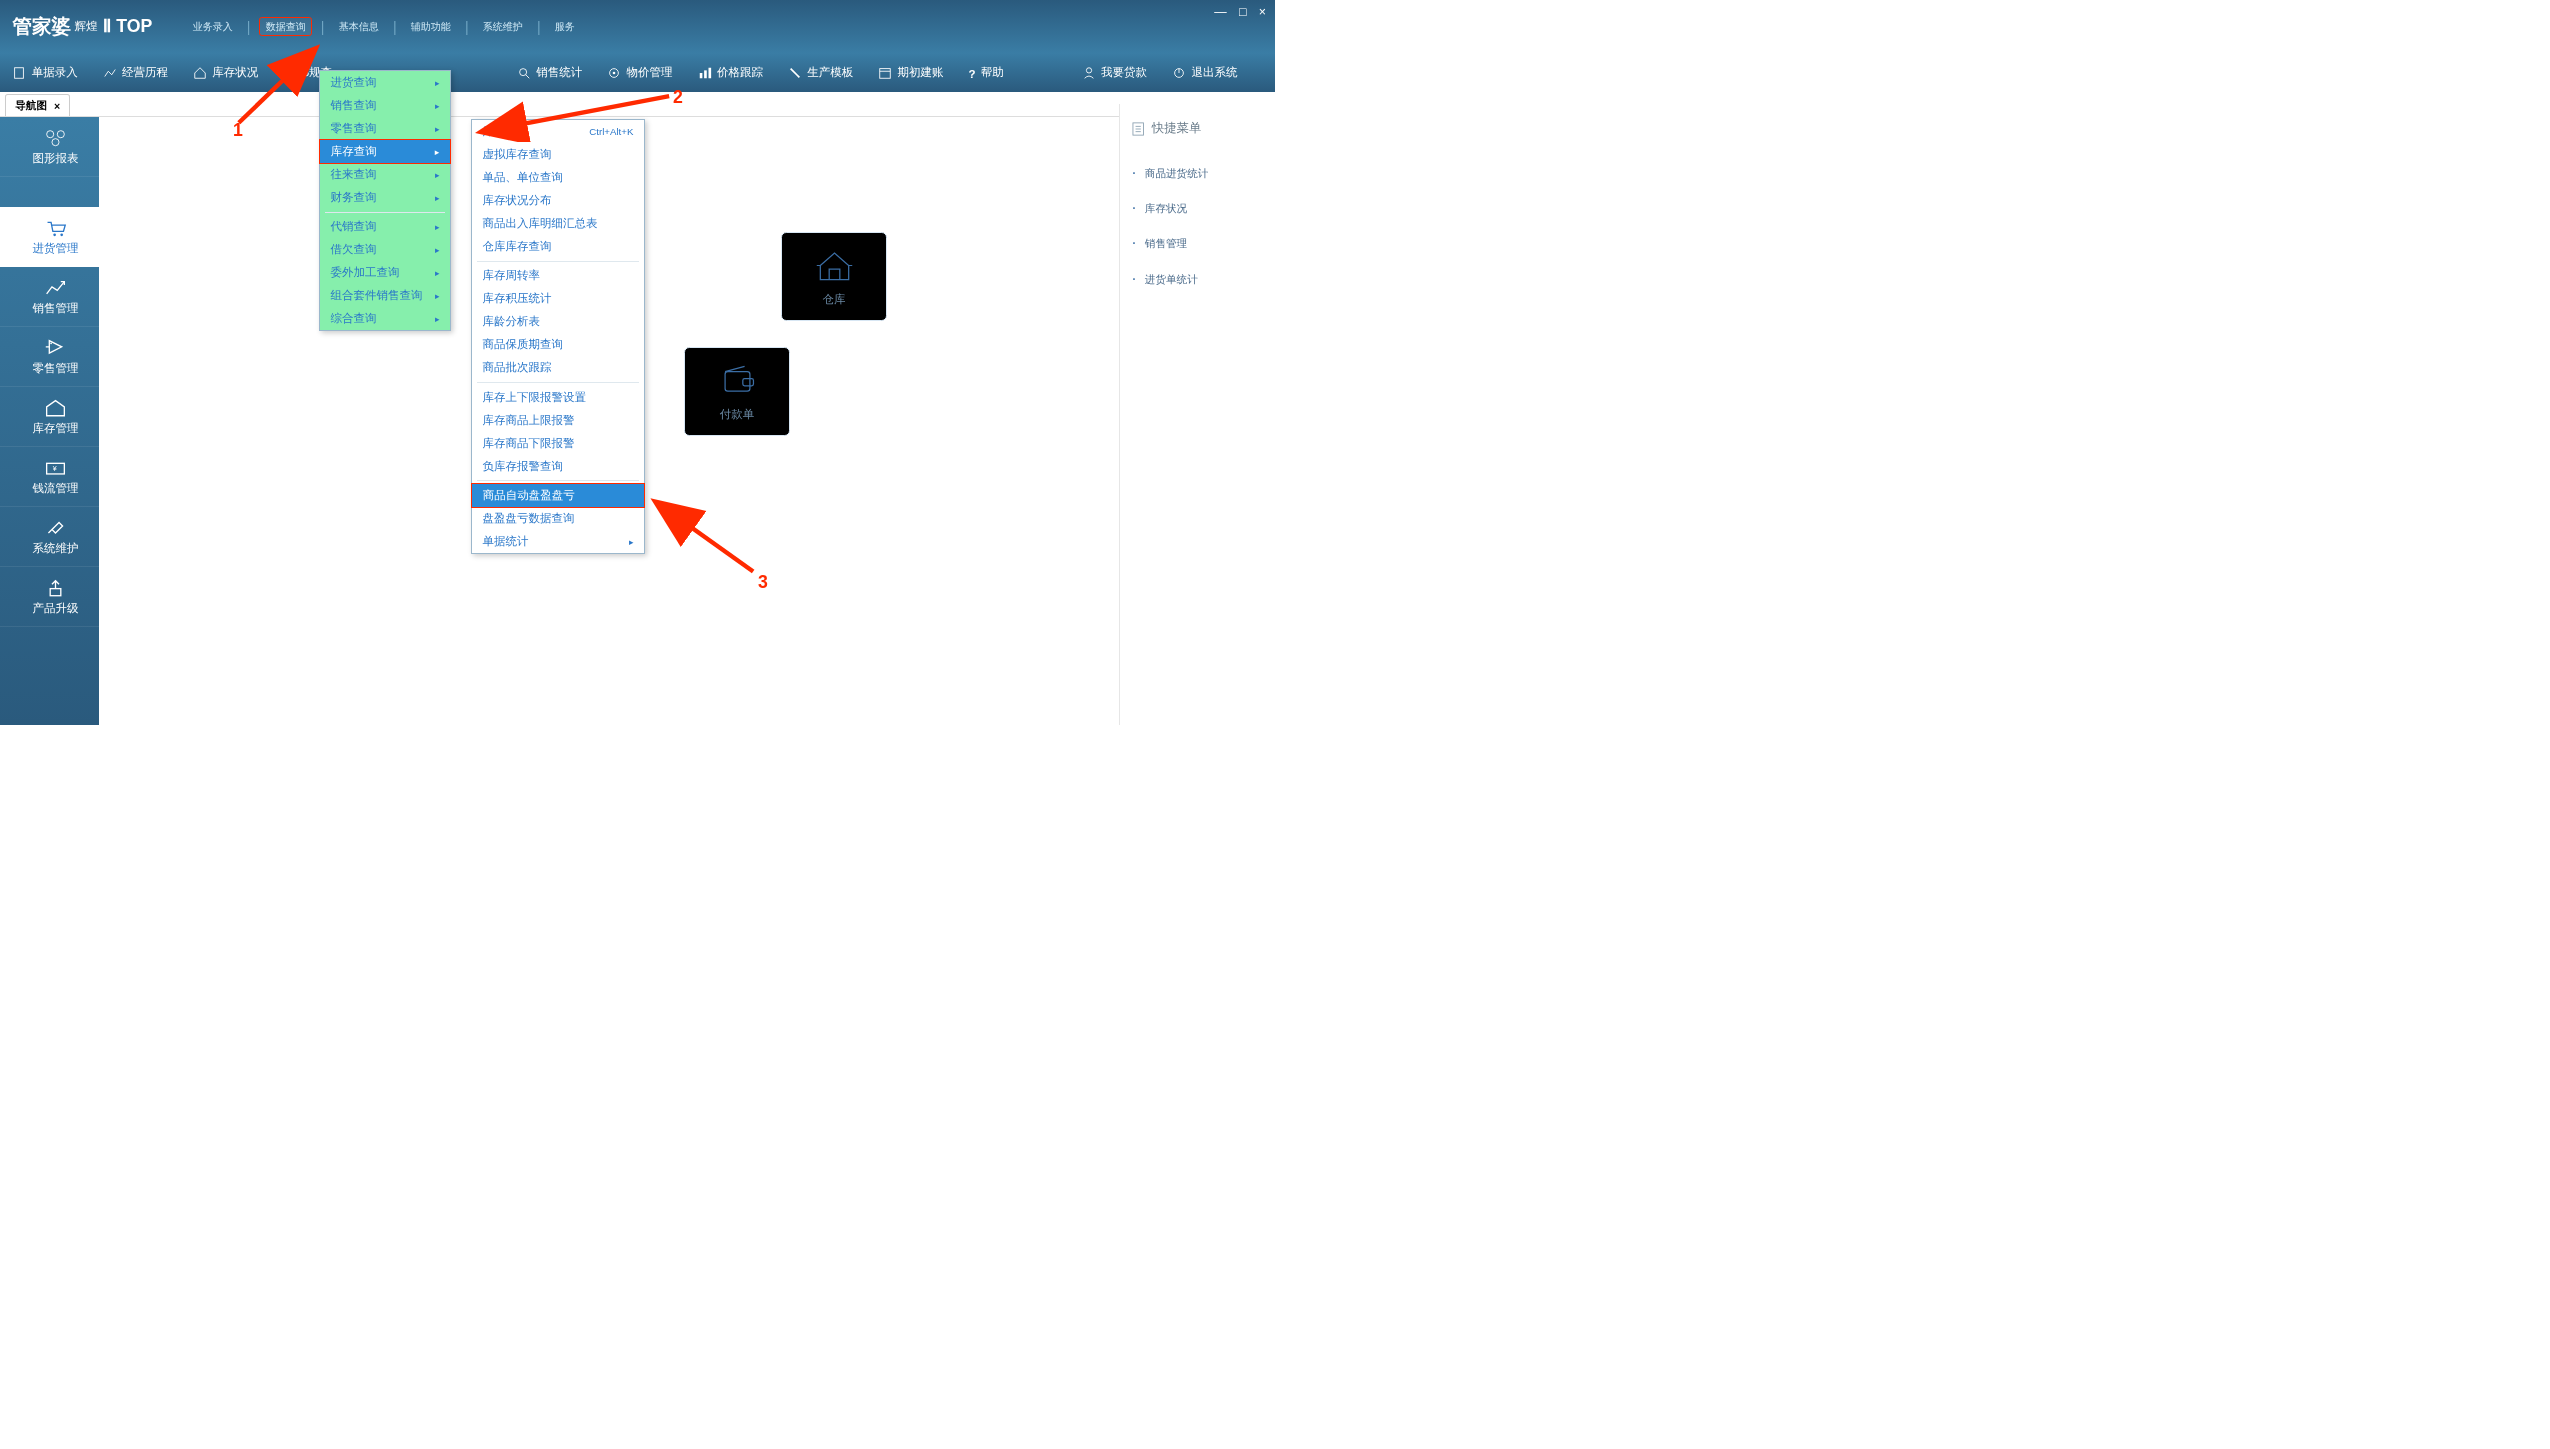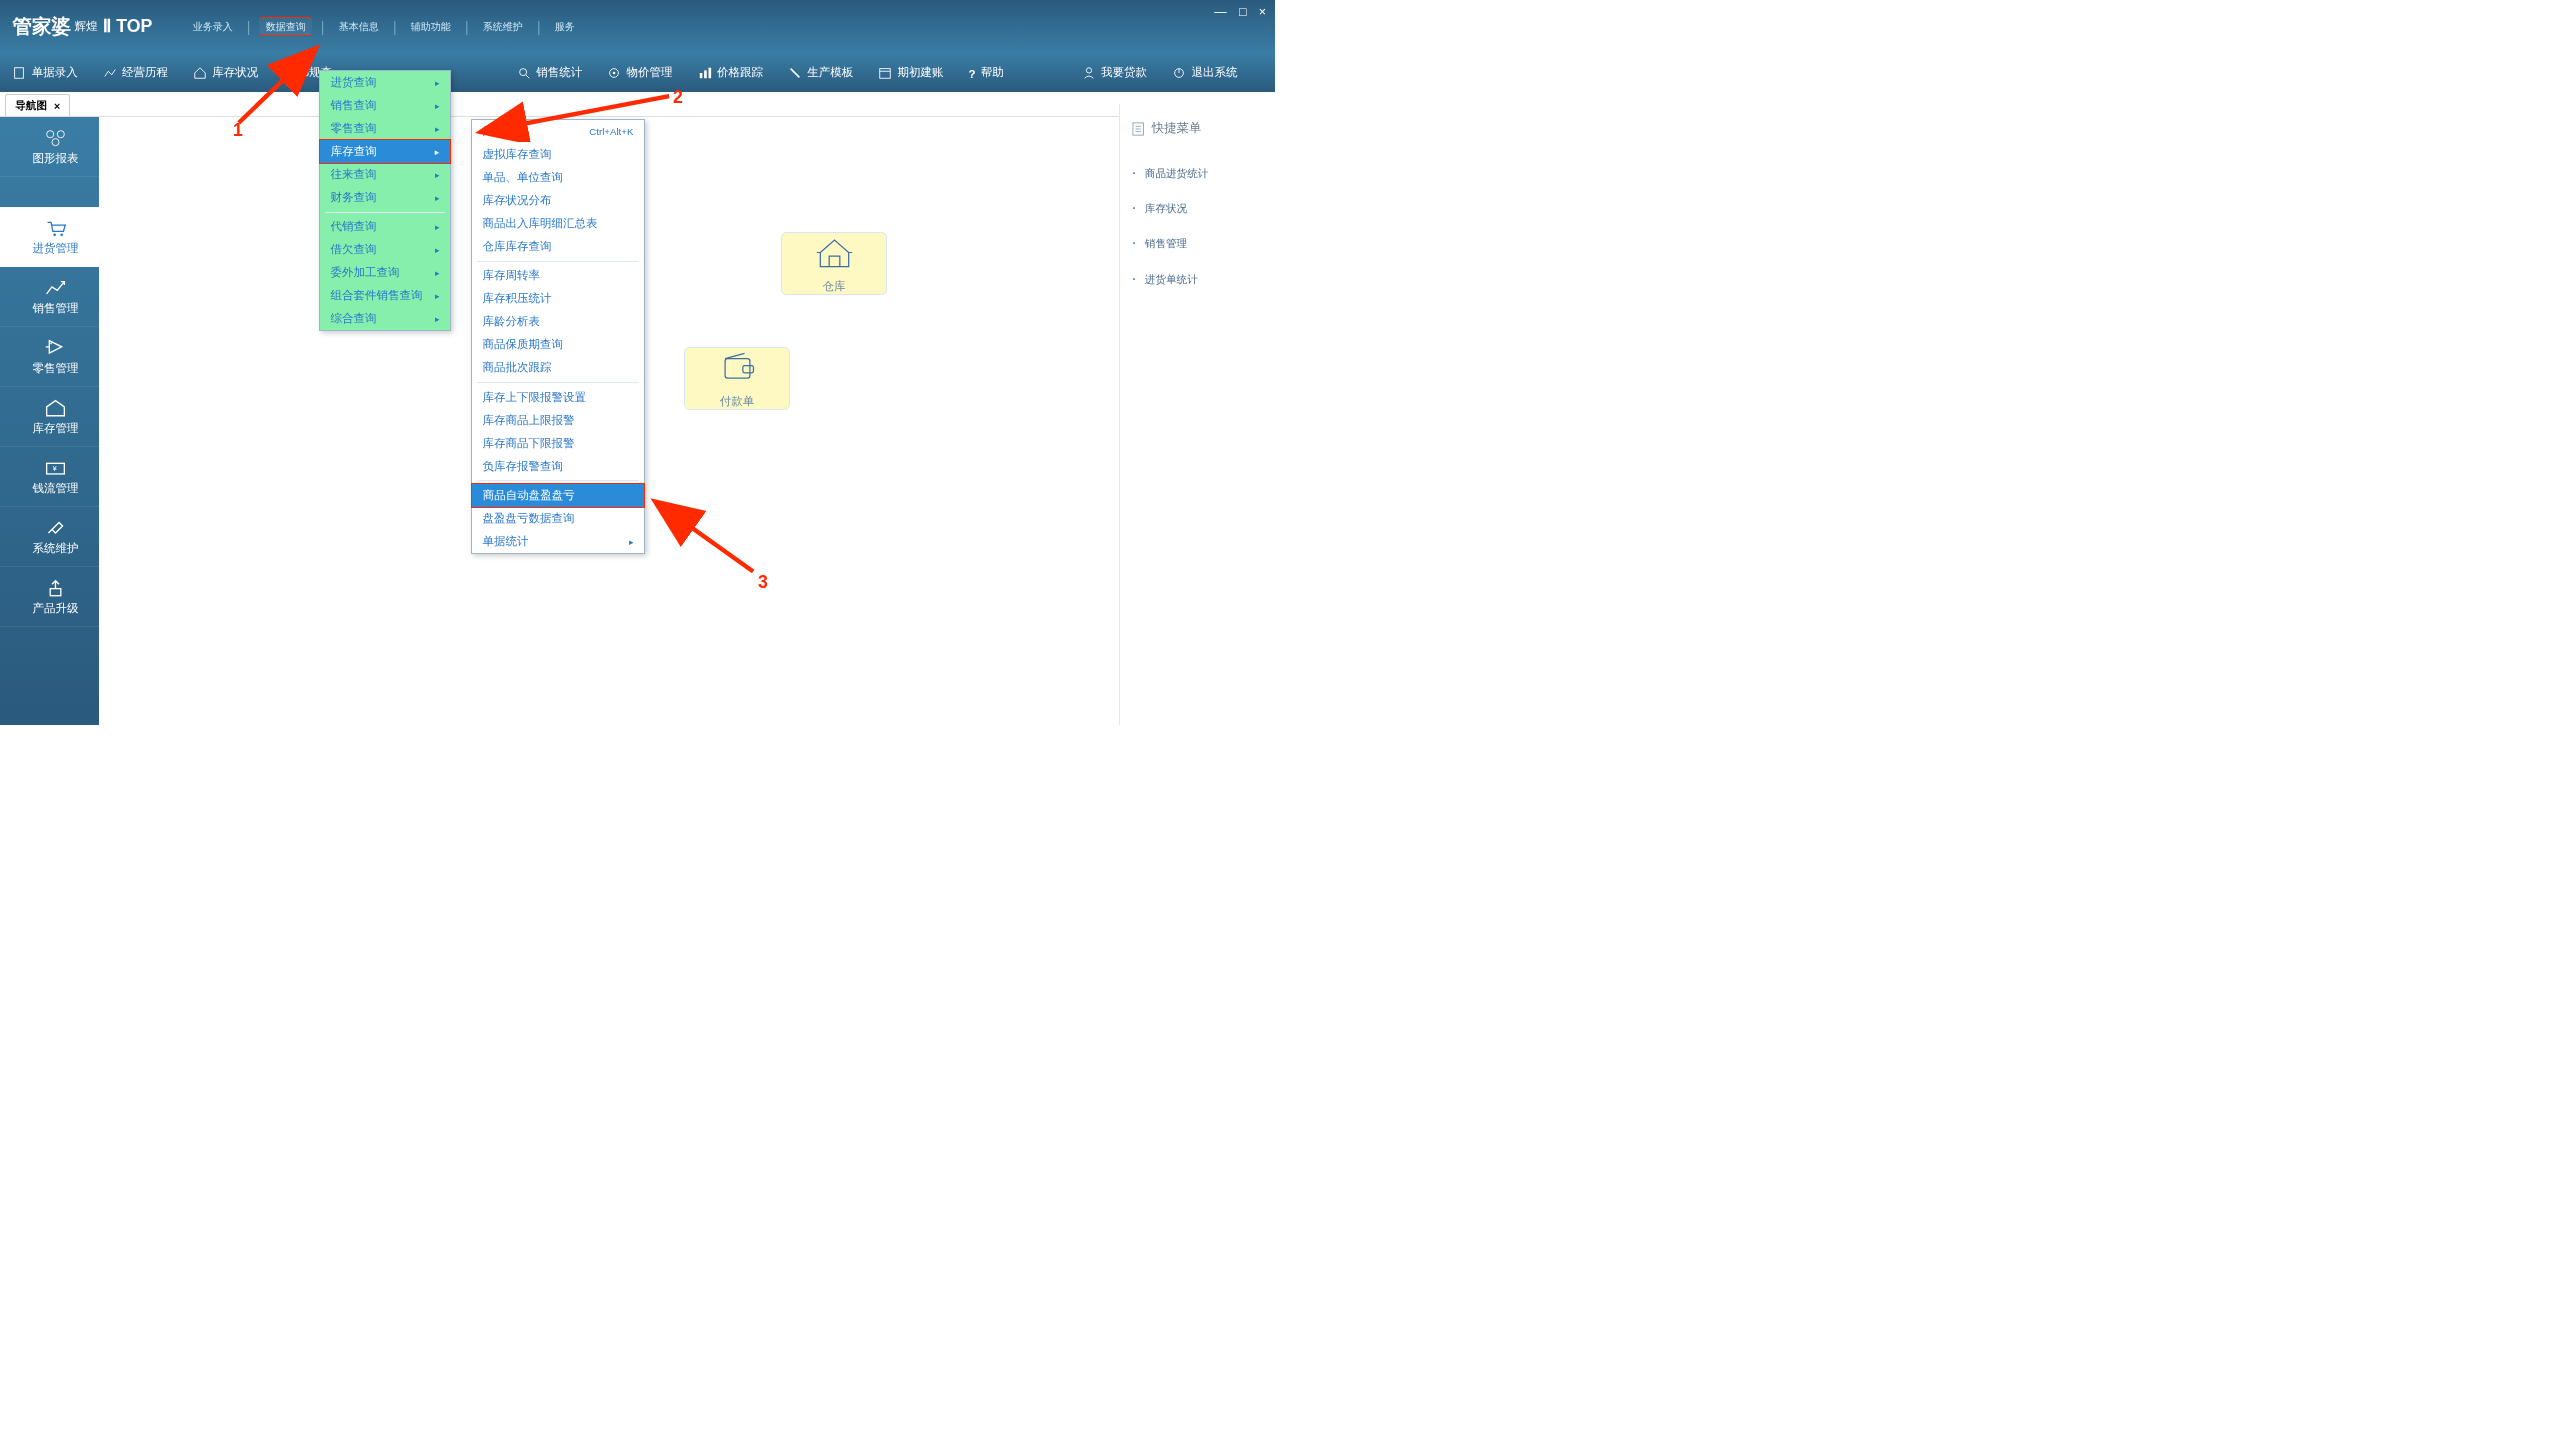--- a/index.html
+++ b/index.html
@@ -31,21 +31,21 @@
 .main { position: absolute; top: 117px; left: 0; right: 0; bottom: 0; display: flex; }
 
 
 .sidebar { width: 99px; background: linear-gradient(to bottom, #3a7da5 0%, #2a5a7d 100%); display: flex; flex-direction: column; }
 .side-item { height: 60px; color: #fff; display: flex; flex-direction: column; align-items: center; justify-content: center; gap: 3.5px; font-size: 11.5px; cursor: pointer; border-bottom: 0.9px solid rgba(255,255,255,0.08); padding-left: 12px; }
 .side-item.active { background: #fff; color: #2a77c9; margin-top: 30px; }
 .side-icon { width: 23px; height: 19.5px; }
 
 
 .content { flex: 1; position: relative; background: #fff; }
-.nav-card { position: absolute; width: 106px; height: 63px; border: 0.9px solid #d7e6f3; border-radius: 5.3px; display: flex; flex-direction: column; align-items: center; justify-content: center; gap: 7px; color: #3b6ea5; background: #fef9c3; cursor: pointer; }
+.nav-card { position: absolute; width: 106px; height: 89px; border: 0.9px solid #d7e6f3; border-radius: 5.3px; display: flex; flex-direction: column; align-items: center; justify-content: center; gap: 7px; color: #3b6ea5; background: #000000; cursor: pointer; }
 .nav-card svg { width: 39px; height: 39px; stroke: #3b6ea5; fill: none; stroke-width: 1.4; }
 .nav-card-label { font-size: 11.5px; color: #6b8aa5; }
 
 
 .quick { position: absolute; right: 0; top: 104px; width: 156px; bottom: 0; border-left: 0.9px solid #e6e6e6; padding: 16px 12.4px; background: #fff; }
 .quick-title { font-size: 12.4px; color: #6a7c8a; display: flex; align-items: center; gap: 7px; margin-bottom: 19.5px; }
 .quick-item { font-size: 10.6px; color: #4a6a8a; padding: 10.6px 0 10.6px 12.4px; position: relative; cursor: pointer; }
 .quick-item::before { content: "·"; position: absolute; left: 0; color: #3b6ea5; font-weight: bold; }
 
 

